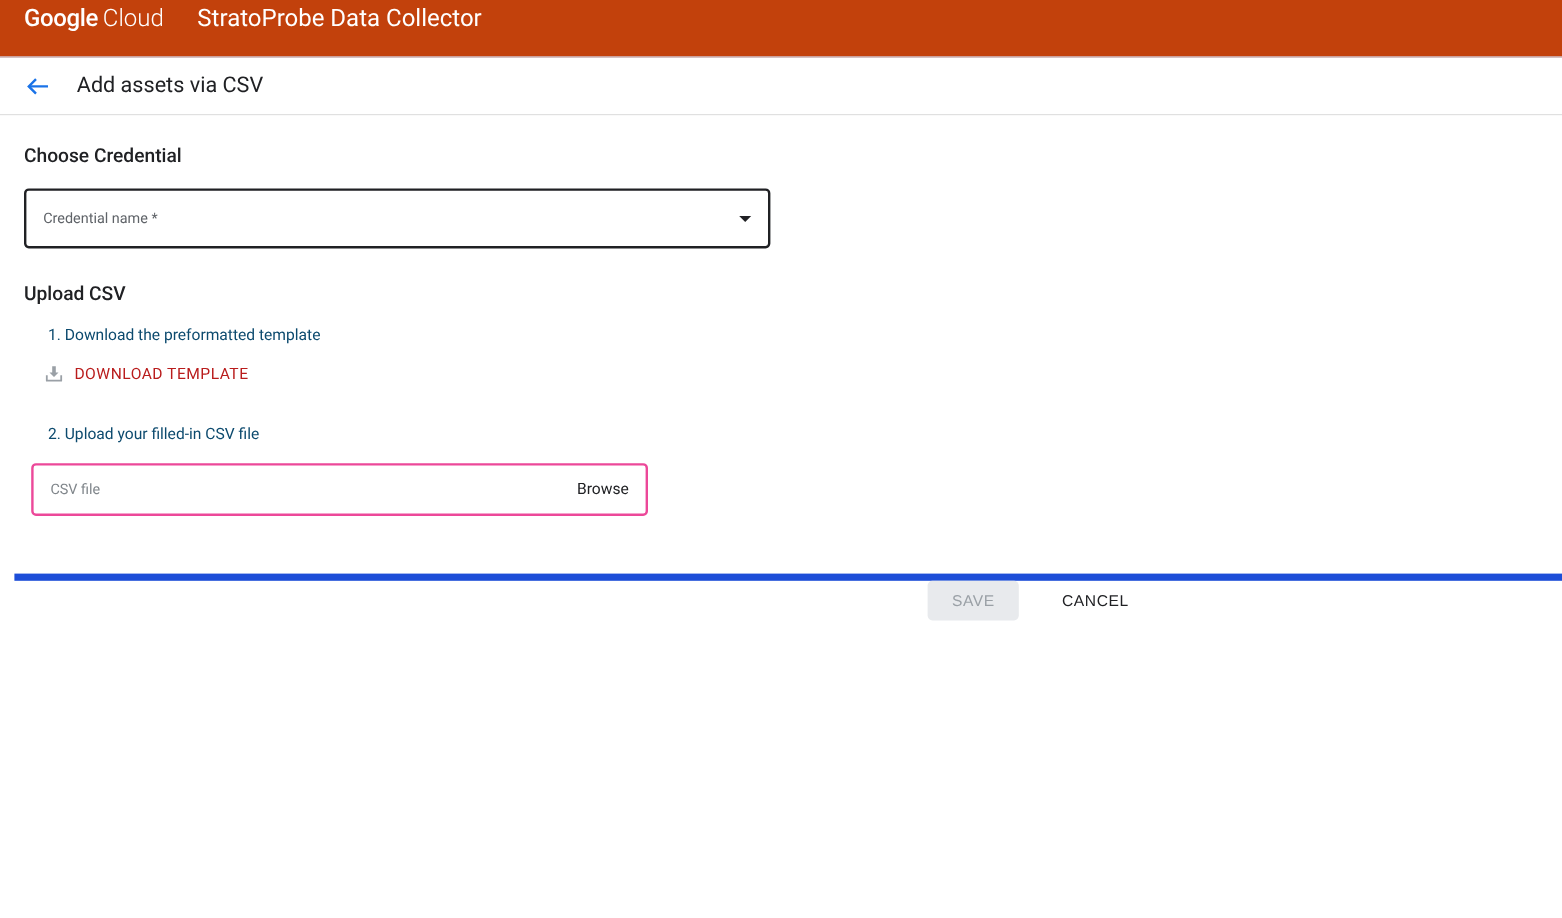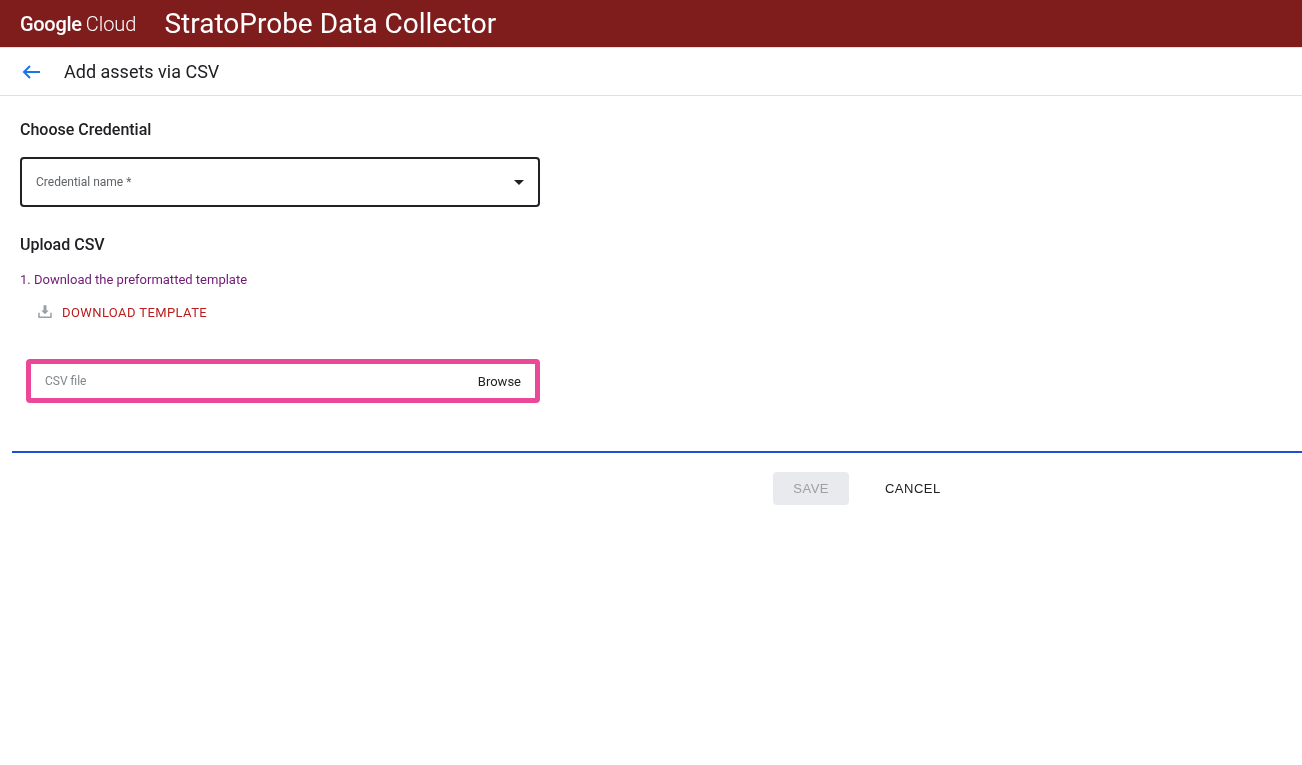--- a/index.html
+++ b/index.html
@@ -8,44 +8,44 @@
       padding: 0;
     }
     body {
       font-family: Roboto, "Helvetica Neue", Arial, sans-serif;
       font-size: 14px;
       color: #202124;
       background: #fff;
     }
     
     .top-header {
-      background: #7f1d1d;
+      background: #c2410c;
       color: #fff;
       height: 48px;
       display: flex;
-      align-items: center;
+      align-items: flex-start;
       padding: 3px 20px;
       border-bottom: 1px solid #d2e3fc;
     }
     .logo-block {
       display: flex;
       align-items: baseline;
       font-size: 20px;
       margin-right: 28px;
     }
     .logo-google {
       font-weight: 500;
       letter-spacing: -0.3px;
     }
     .logo-cloud {
       font-weight: 300;
       margin-left: 4px;
     }
     .app-title {
-      font-size: 28px;
+      font-size: 20px;
       font-weight: 400;
     }
     
     .sub-header {
       height: 48px;
       display: flex;
       align-items: center;
       padding: 0 20px;
       border-bottom: 1px solid #e0e0e0;
     }
@@ -82,21 +82,21 @@
     }
     .section-heading {
       font-size: 16px;
       font-weight: 500;
       color: #202124;
       margin-bottom: 18px;
     }
     
     .select-wrap {
       margin-bottom: 4px;
-      width: 520px;
+      width: 622px;
     }
     .select-field {
       border: 2px solid #202124;
       border-radius: 4px;
       height: 50px;
       display: flex;
       align-items: center;
       justify-content: space-between;
       padding: 0 14px;
       cursor: pointer;
@@ -116,22 +116,23 @@
       font-size: 11px;
       color: #80868b;
       margin: 6px 0 0 8px;
     }
     
     .upload-section {
       margin-top: 28px;
     }
     .step-line {
       font-size: 13px;
-      color: #701a75;
+      color: #0c4a6e;
       margin-bottom: 16px;
+      margin-left: 20px;
     }
     .download-btn {
       display: inline-flex;
       align-items: center;
       margin-left: 16px;
       color: #b91c1c;
       font-size: 13px;
       letter-spacing: 0.4px;
       cursor: default;
       margin-bottom: 24px;
@@ -153,45 +154,45 @@
     .step-2 {
       margin-top: 10px;
     }
     
     .csv-field-wrap {
       margin-top: 14px;
       margin-left: 6px;
       width: 514px;
     }
     .csv-field {
-      border: 5px solid #ec4899;
+      border: 2px solid #ec4899;
       border-radius: 4px;
       height: 44px;
       display: flex;
       align-items: center;
       justify-content: space-between;
       padding: 0 14px;
     }
     .csv-placeholder {
       font-size: 12px;
       color: #80868b;
     }
     .browse-text {
       font-size: 13px;
       color: #202124;
       cursor: pointer;
       margin-left: 28px;
     }
     
     .footer-bar {
       margin-top: 48px;
-      border-top: 2px solid #1d4ed8;
+      border-top: 6px solid #1d4ed8;
       height: 72px;
       display: flex;
-      align-items: center;
+      align-items: flex-start;
       justify-content: center;
       gap: 36px;
       margin-left: 12px;
     }
     .footer-inner {
       display: flex;
       align-items: center;
       gap: 36px;
       padding-left: 400px;
     }
@@ -255,20 +256,21 @@
     <div class="download-btn">
       <span class="download-icon">
         <svg viewBox="0 0 24 24">
           <path d="M19 13v5H5v-5H3v6a1 1 0 001 1h16a1 1 0 001-1v-6h-2z"></path>
           <path d="M12 15l5-5h-3V3h-4v7H7l5 5z"></path>
         </svg>
       </span>
       <span>DOWNLOAD TEMPLATE</span>
     </div>
 
+    <div class="step-line step-2">2. Upload your filled-in CSV file</div>
 
     <div class="csv-field-wrap">
       <div class="csv-field">
         <span class="csv-placeholder">CSV file</span>
         <span class="browse-text">Browse</span>
       </div>
     </div>
 
   </div>
 </div>

